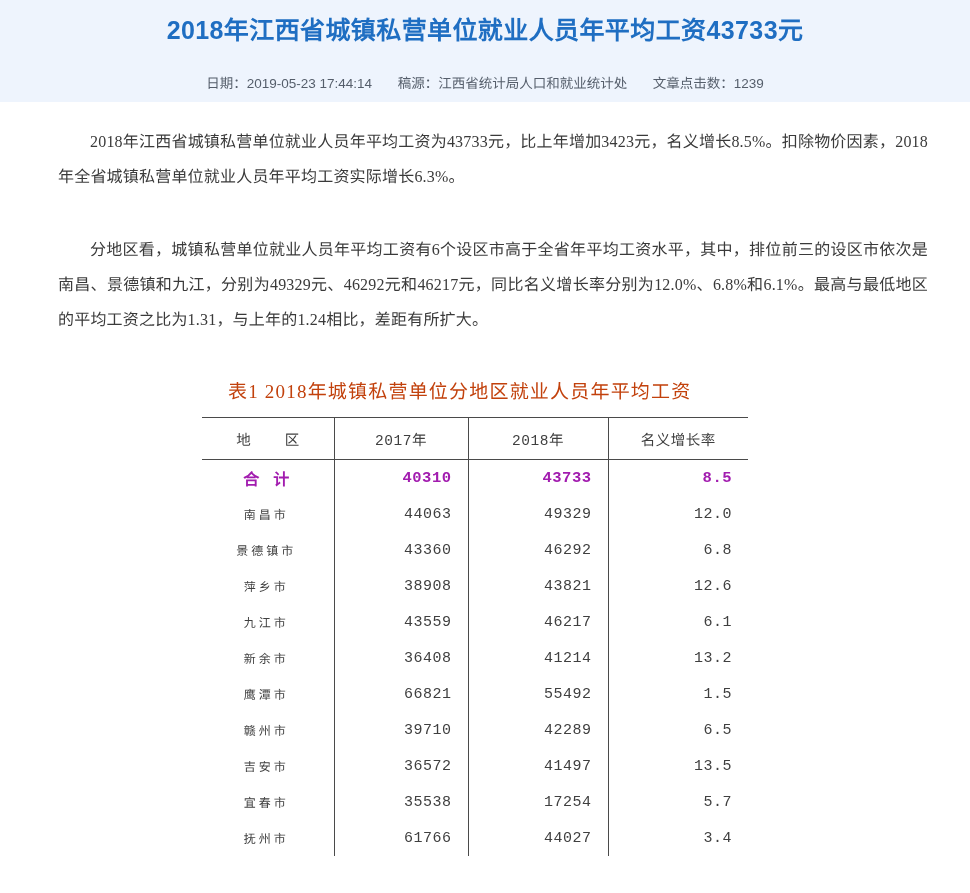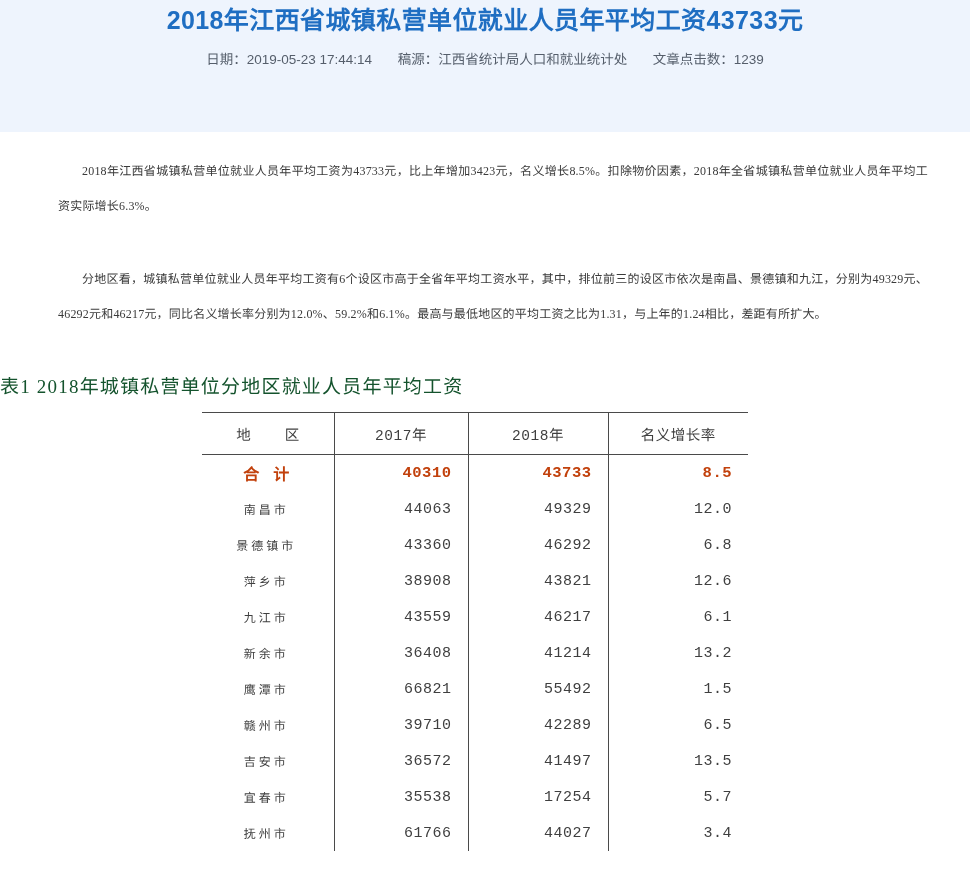--- a/index.html
+++ b/index.html
@@ -13,74 +13,76 @@
     height: 893px;
     overflow: hidden;
     font-family: "Liberation Serif", "DejaVu Serif", serif;
     color: #333333;
     position: relative;
   }
 
   
   .header-band {
     width: 100%;
-    height: 132px;
+    height: 102px;
     background: #eef4fd;
     box-sizing: border-box;
+    padding-top: 10px;
     position: relative;
   }
   .page-title {
     text-align: center;
     font-family: "Liberation Sans", "DejaVu Sans", sans-serif;
     font-size: 25px;
     font-weight: bold;
     color: #1f6ec2;
     letter-spacing: 0.4px;
     line-height: 34px;
     margin: 0;
     padding-top: 3px;
   }
   .meta-line {
     text-align: center;
     font-family: "Liberation Sans", "DejaVu Sans", sans-serif;
     font-size: 13.5px;
     color: #555e6b;
-    margin-top: 14px;
+    margin-top: 28px;
     line-height: 18px;
     white-space: nowrap;
   }
   .meta-seg { display: inline; }
   .meta-gap { display: inline-block; width: 18px; }
 
   
   .article {
     padding: 0;
     margin: 0;
   }
   .para {
-    font-size: 12px;
+    font-size: 16px;
     line-height: 35px;
     color: #3a3a3a;
     text-indent: 2em;
     margin: 0;
     padding: 0 42px 0 58px;
     text-align: justify;
     letter-spacing: 0.2px;
   }
   .para-1 { margin-top: 22px; }
   .para-2 { margin-top: 38px; }
 
   
   .table-block {
     margin-top: 42px;
   }
   .table-caption {
     font-size: 19px;
-    color: #14532d;
+    color: #c2410c;
     text-align: left;
+    padding-left: 228px;
     letter-spacing: 1.2px;
     line-height: 26px;
     font-family: "Liberation Serif", "DejaVu Serif", serif;
   }
   .unit-line {
     font-size: 15px;
     color: #3a3a3a;
     text-align: right;
     padding-right: 64px;
     margin-top: 12px;
@@ -143,21 +145,21 @@
     font-size: 12px;
   }
   tbody td.num {
     text-align: right;
     padding-right: 16px;
     font-size: 15px;
     letter-spacing: 0.5px;
   }
   tbody tr.total-row td {
     font-weight: bold;
-    color: #c2410c;
+    color: #a21caf;
   }
   tbody tr.total-row td.region {
     letter-spacing: 14px;
     padding-left: 14px;
     font-size: 16px;
   }
   tbody tr.total-row td.num {
     font-size: 15.5px;
   }
 </style>
@@ -170,21 +172,21 @@
     <span class="meta-seg">日期：2019-05-23 17:44:14</span>
     <span class="meta-gap"></span>
     <span class="meta-seg">稿源：江西省统计局人口和就业统计处</span>
     <span class="meta-gap"></span>
     <span class="meta-seg">文章点击数：1239</span>
   </div>
 </div>
 
 <div class="article">
   <p class="para para-1">2018年江西省城镇私营单位就业人员年平均工资为43733元，比上年增加3423元，名义增长8.5%。扣除物价因素，2018年全省城镇私营单位就业人员年平均工资实际增长6.3%。</p>
-  <p class="para para-2">分地区看，城镇私营单位就业人员年平均工资有6个设区市高于全省年平均工资水平，其中，排位前三的设区市依次是南昌、景德镇和九江，分别为49329元、46292元和46217元，同比名义增长率分别为12.0%、59.2%和6.1%。最高与最低地区的平均工资之比为1.31，与上年的1.24相比，差距有所扩大。</p>
+  <p class="para para-2">分地区看，城镇私营单位就业人员年平均工资有6个设区市高于全省年平均工资水平，其中，排位前三的设区市依次是南昌、景德镇和九江，分别为49329元、46292元和46217元，同比名义增长率分别为12.0%、6.8%和6.1%。最高与最低地区的平均工资之比为1.31，与上年的1.24相比，差距有所扩大。</p>
 
   <div class="table-block">
     <div class="table-caption">表1  2018年城镇私营单位分地区就业人员年平均工资</div>
 
     <div class="data-table-wrap">
       <table class="data-table">
         <colgroup>
           <col class="c-region">
             <col class="c-y2017">
             <col class="c-y2018">

